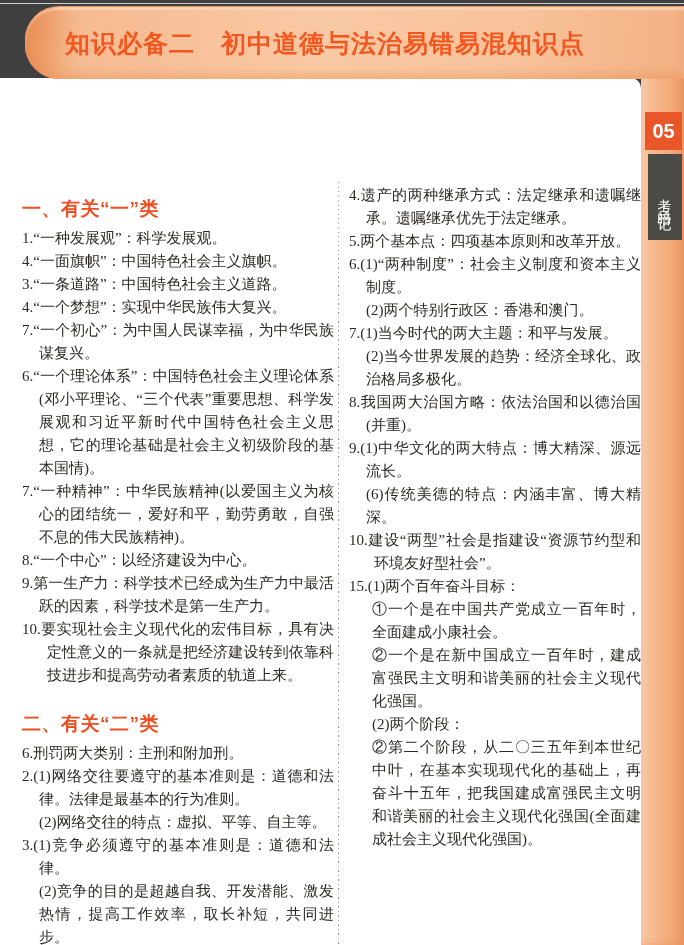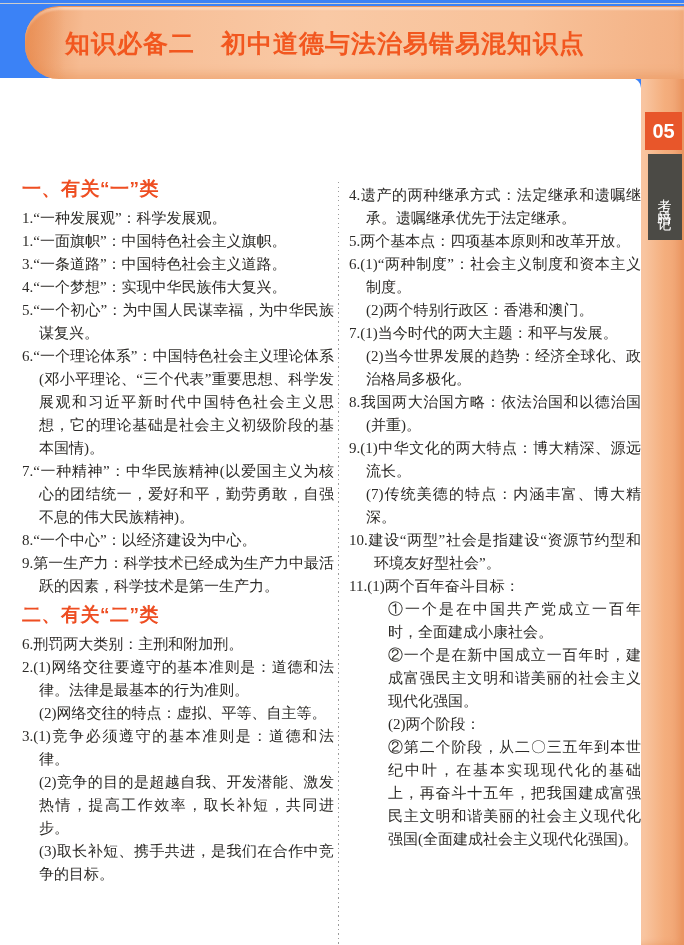--- a/index.html
+++ b/index.html
@@ -1,20 +1,20 @@
 <!DOCTYPE html>
 <html><head>
 <meta charset="utf-8">
 <style>
   html, body { margin: 0; padding: 0; background: #ffffff; }
   .page {
     position: relative;
     width: 684px;
     height: 945px;
-    background: #3b82f6;
+    background: #404040;
     overflow: hidden;
     font-family: "Liberation Serif", "DejaVu Serif", serif;
   }
   .top-edge {
     position: absolute; top: 3px; left: 0; right: 0; height: 1px;
     background: #cdcdcd;
   }
   
   .side-strip {
     position: absolute; top: 40px; right: 0; bottom: 0; width: 43px;
@@ -79,71 +79,72 @@
     z-index: 2;
   }
   .blk {
     margin: 0; font-size: 15px; line-height: 23px;
     color: #2c2a27; text-align: justify;
   }
   .header {
     font-family: "Liberation Sans", "DejaVu Sans", sans-serif;
     font-weight: bold; font-size: 19px; line-height: 26px;
     color: #ee4e22; text-align: left;
-    margin: 4px 0 5px 0; letter-spacing: 0.5px;
+    margin: 24px 0 5px 0; letter-spacing: 0.5px;
   }
   .n1  { padding-left: 17px; text-indent: -17px; }
   .n2  { padding-left: 25px; text-indent: -25px; }
   .sub  { margin-left: 17px; }
-  .sub2 { margin-left: 39px; }
+  .sub2 { margin-left: 23px; }
 </style>
 </head>
 <body>
 
 <div class="page">
   <div class="top-edge"></div>
   <div class="side-strip"></div>
 
   <div class="banner">
     <span class="banner-title">知识必备二　初中道德与法治易错易混知识点</span>
   </div>
 
   <div class="content">
     <div class="col col-left" id="col-left">
         <p class="blk header">一、有关“一”类</p>
         <p class="blk n1">1.“一种发展观”：科学发展观。</p>
-        <p class="blk n1">1.“一面旗帜”：中国特色社会主义旗帜。</p>
+        <p class="blk n1">4.“一面旗帜”：中国特色社会主义旗帜。</p>
         <p class="blk n1">3.“一条道路”：中国特色社会主义道路。</p>
         <p class="blk n1">4.“一个梦想”：实现中华民族伟大复兴。</p>
-        <p class="blk n1">5.“一个初心”：为中国人民谋幸福，为中华民族谋复兴。</p>
+        <p class="blk n1">7.“一个初心”：为中国人民谋幸福，为中华民族谋复兴。</p>
         <p class="blk n1">6.“一个理论体系”：中国特色社会主义理论体系(邓小平理论、“三个代表”重要思想、科学发展观和习近平新时代中国特色社会主义思想，它的理论基础是社会主义初级阶段的基本国情)。</p>
         <p class="blk n1">7.“一种精神”：中华民族精神(以爱国主义为核心的团结统一，爱好和平，勤劳勇敢，自强不息的伟大民族精神)。</p>
         <p class="blk n1">8.“一个中心”：以经济建设为中心。</p>
         <p class="blk n1">9.第一生产力：科学技术已经成为生产力中最活跃的因素，科学技术是第一生产力。</p>
+        <p class="blk n2">10.要实现社会主义现代化的宏伟目标，具有决定性意义的一条就是把经济建设转到依靠科技进步和提高劳动者素质的轨道上来。</p>
         <p class="blk header">二、有关“二”类</p>
         <p class="blk n1">6.刑罚两大类别：主刑和附加刑。</p>
         <p class="blk n1">2.(1)网络交往要遵守的基本准则是：道德和法律。法律是最基本的行为准则。</p>
         <p class="blk sub">(2)网络交往的特点：虚拟、平等、自主等。</p>
         <p class="blk n1">3.(1)竞争必须遵守的基本准则是：道德和法律。</p>
         <p class="blk sub">(2)竞争的目的是超越自我、开发潜能、激发热情，提高工作效率，取长补短，共同进步。</p>
         <p class="blk sub">(3)取长补短、携手共进，是我们在合作中竞争的目标。</p>
       </div>
     <div class="divider"></div>
     <div class="col col-right" id="col-right">
         <p class="blk n1">4.遗产的两种继承方式：法定继承和遗嘱继承。遗嘱继承优先于法定继承。</p>
         <p class="blk n1">5.两个基本点：四项基本原则和改革开放。</p>
         <p class="blk n1">6.(1)“两种制度”：社会主义制度和资本主义制度。</p>
         <p class="blk sub">(2)两个特别行政区：香港和澳门。</p>
         <p class="blk n1">7.(1)当今时代的两大主题：和平与发展。</p>
         <p class="blk sub">(2)当今世界发展的趋势：经济全球化、政治格局多极化。</p>
         <p class="blk n1">8.我国两大治国方略：依法治国和以德治国(并重)。</p>
         <p class="blk n1">9.(1)中华文化的两大特点：博大精深、源远流长。</p>
-        <p class="blk sub">(7)传统美德的特点：内涵丰富、博大精深。</p>
+        <p class="blk sub">(6)传统美德的特点：内涵丰富、博大精深。</p>
         <p class="blk n2">10.建设“两型”社会是指建设“资源节约型和环境友好型社会”。</p>
-        <p class="blk n2">11.(1)两个百年奋斗目标：</p>
+        <p class="blk n2">15.(1)两个百年奋斗目标：</p>
         <p class="blk sub2">①一个是在中国共产党成立一百年时，全面建成小康社会。</p>
         <p class="blk sub2">②一个是在新中国成立一百年时，建成富强民主文明和谐美丽的社会主义现代化强国。</p>
         <p class="blk sub2">(2)两个阶段：</p>
         <p class="blk sub2">②第二个阶段，从二〇三五年到本世纪中叶，在基本实现现代化的基础上，再奋斗十五年，把我国建成富强民主文明和谐美丽的社会主义现代化强国(全面建成社会主义现代化强国)。</p>
       </div>
   </div>
 
   <div class="badge">05</div>
   <div class="memo-tab">
     <span>考点暗记</span>

